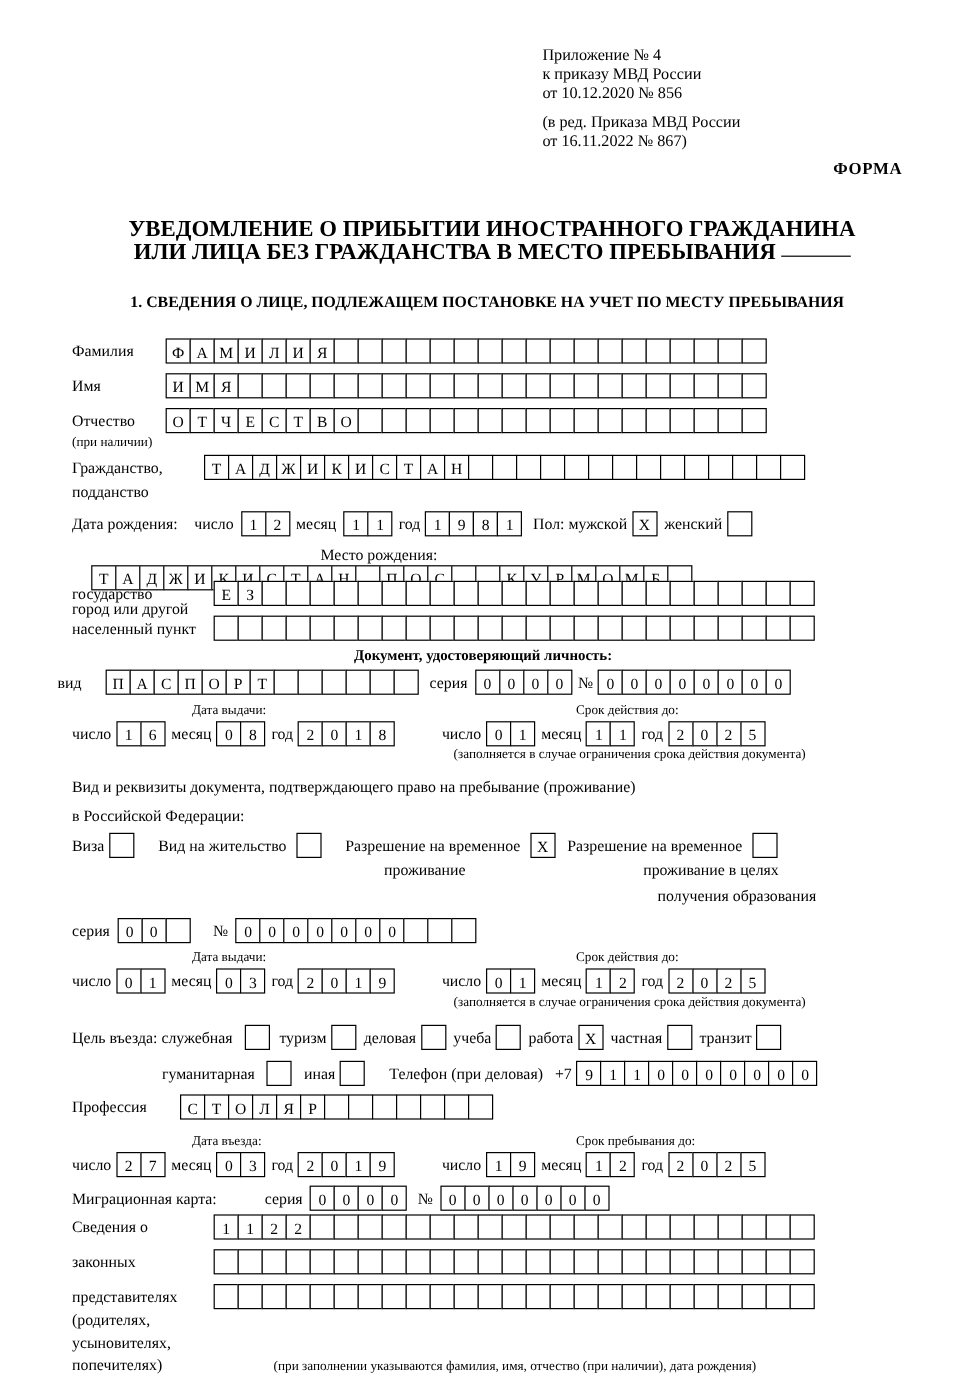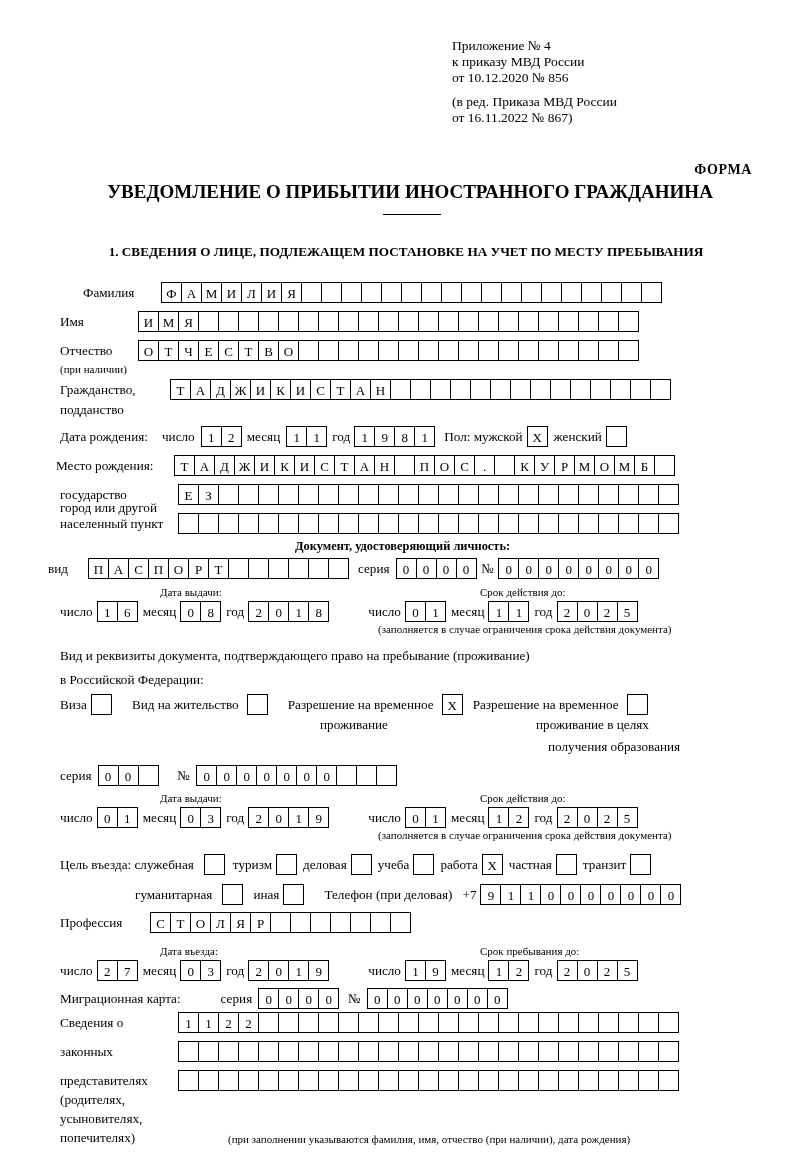--- a/index.html
+++ b/index.html
@@ -31,21 +31,21 @@
     width: 300px;
     text-align: left;
     font-size: 13.5px;
     line-height: 16px;
   }
   .header-block .line { white-space: nowrap; }
   .header-block .gap { height: 8px; }
 
   .forma {
     position: absolute;
-    top: 162px;
+    top: 134px;
     right: 48px;
     font-size: 14px;
     font-weight: bold;
     letter-spacing: .6px;
   }
 
   .title {
     position: absolute;
     top: 182px;
     left: 100px;
@@ -137,27 +137,27 @@
     <div class="gap"></div>
     <div class="line">(в ред. Приказа МВД России</div>
     <div class="line">от 16.11.2022 № 867)</div>
   </div>
 
   <div class="forma">ФОРМА</div>
 
   <div class="title">
     <div>УВЕДОМЛЕНИЕ О ПРИБЫТИИ ИНОСТРАННОГО ГРАЖДАНИНА</div>
     <div>
-      <span class="underline-tail"></span>
+      <span>ИЛИ ЛИЦА БЕЗ ГРАЖДАНСТВА В МЕСТО ПРЕБЫВАНИЯ</span><span class="underline-tail"></span>
     </div>
   </div>
 
   <div class="section-title">1. СВЕДЕНИЯ О ЛИЦЕ, ПОДЛЕЖАЩЕМ ПОСТАНОВКЕ НА УЧЕТ ПО МЕСТУ ПРЕБЫВАНИЯ</div>
 
-  <div class="row" style="top:282px; left:60px;margin-left:23px;">
+  <div class="row" style="top:282px; left:60px;">
     <span class="label" style="display:inline-block;width:70px;">Фамилия</span>
     <span class="spacer-8"></span>
     <span class="cells" id="surname-cells">
         <span class="cell">Ф</span>
         <span class="cell">А</span>
         <span class="cell">М</span>
         <span class="cell">И</span>
         <span class="cell">Л</span>
         <span class="cell">И</span>
         <span class="cell">Я</span>
@@ -309,21 +309,21 @@
     <span class="spacer-10"></span>
     <span class="label">Пол: мужской</span>
     <span class="spacer-4"></span>
     <span class="box">X</span>
     <span class="spacer-6"></span>
     <span class="label">женский</span>
     <span class="spacer-4"></span>
     <span class="box"></span>
   </div>
 
-  <div class="row" style="top:455px; left:56px;">
+  <div class="row" style="top:455px; left:76px;flex-direction:column;">
     <span class="label" style="display:inline-block;width:118px;">Место рождения:</span>
     <span class="cells" id="birthplace-row1">
         <span class="cell">Т</span>
         <span class="cell">А</span>
         <span class="cell">Д</span>
         <span class="cell">Ж</span>
         <span class="cell">И</span>
         <span class="cell">К</span>
         <span class="cell">И</span>
         <span class="cell">С</span>

